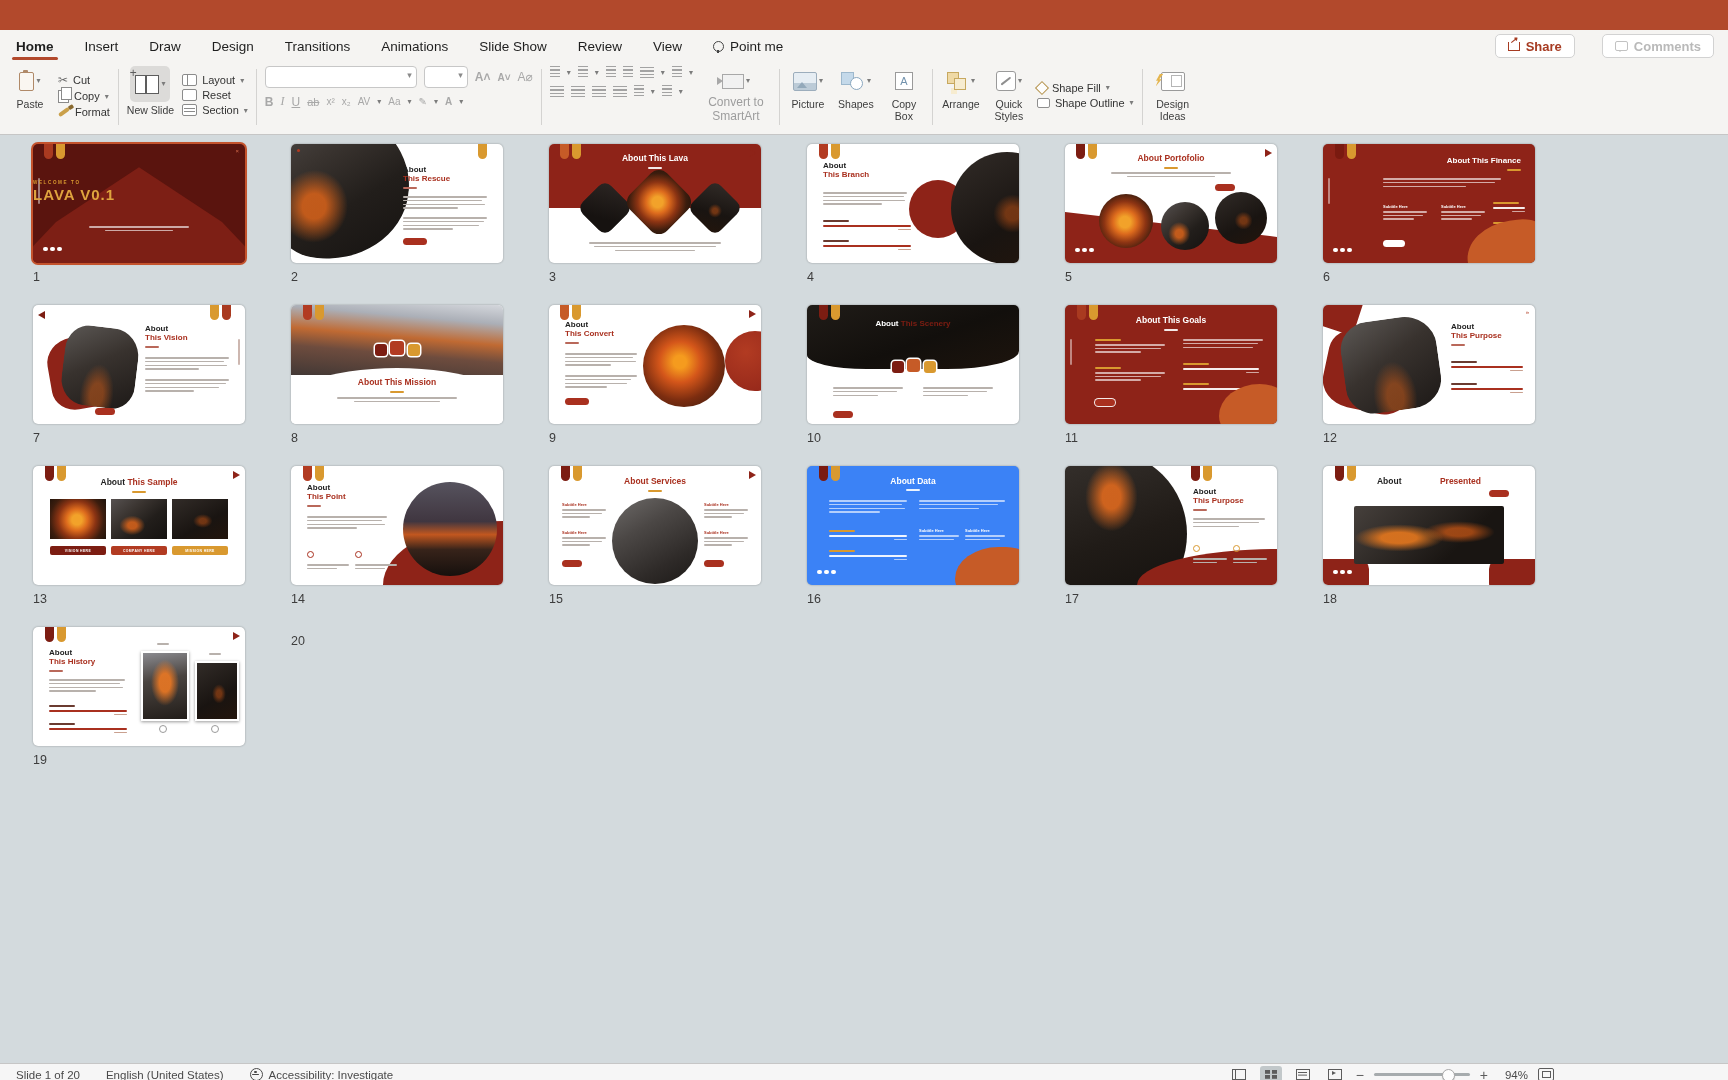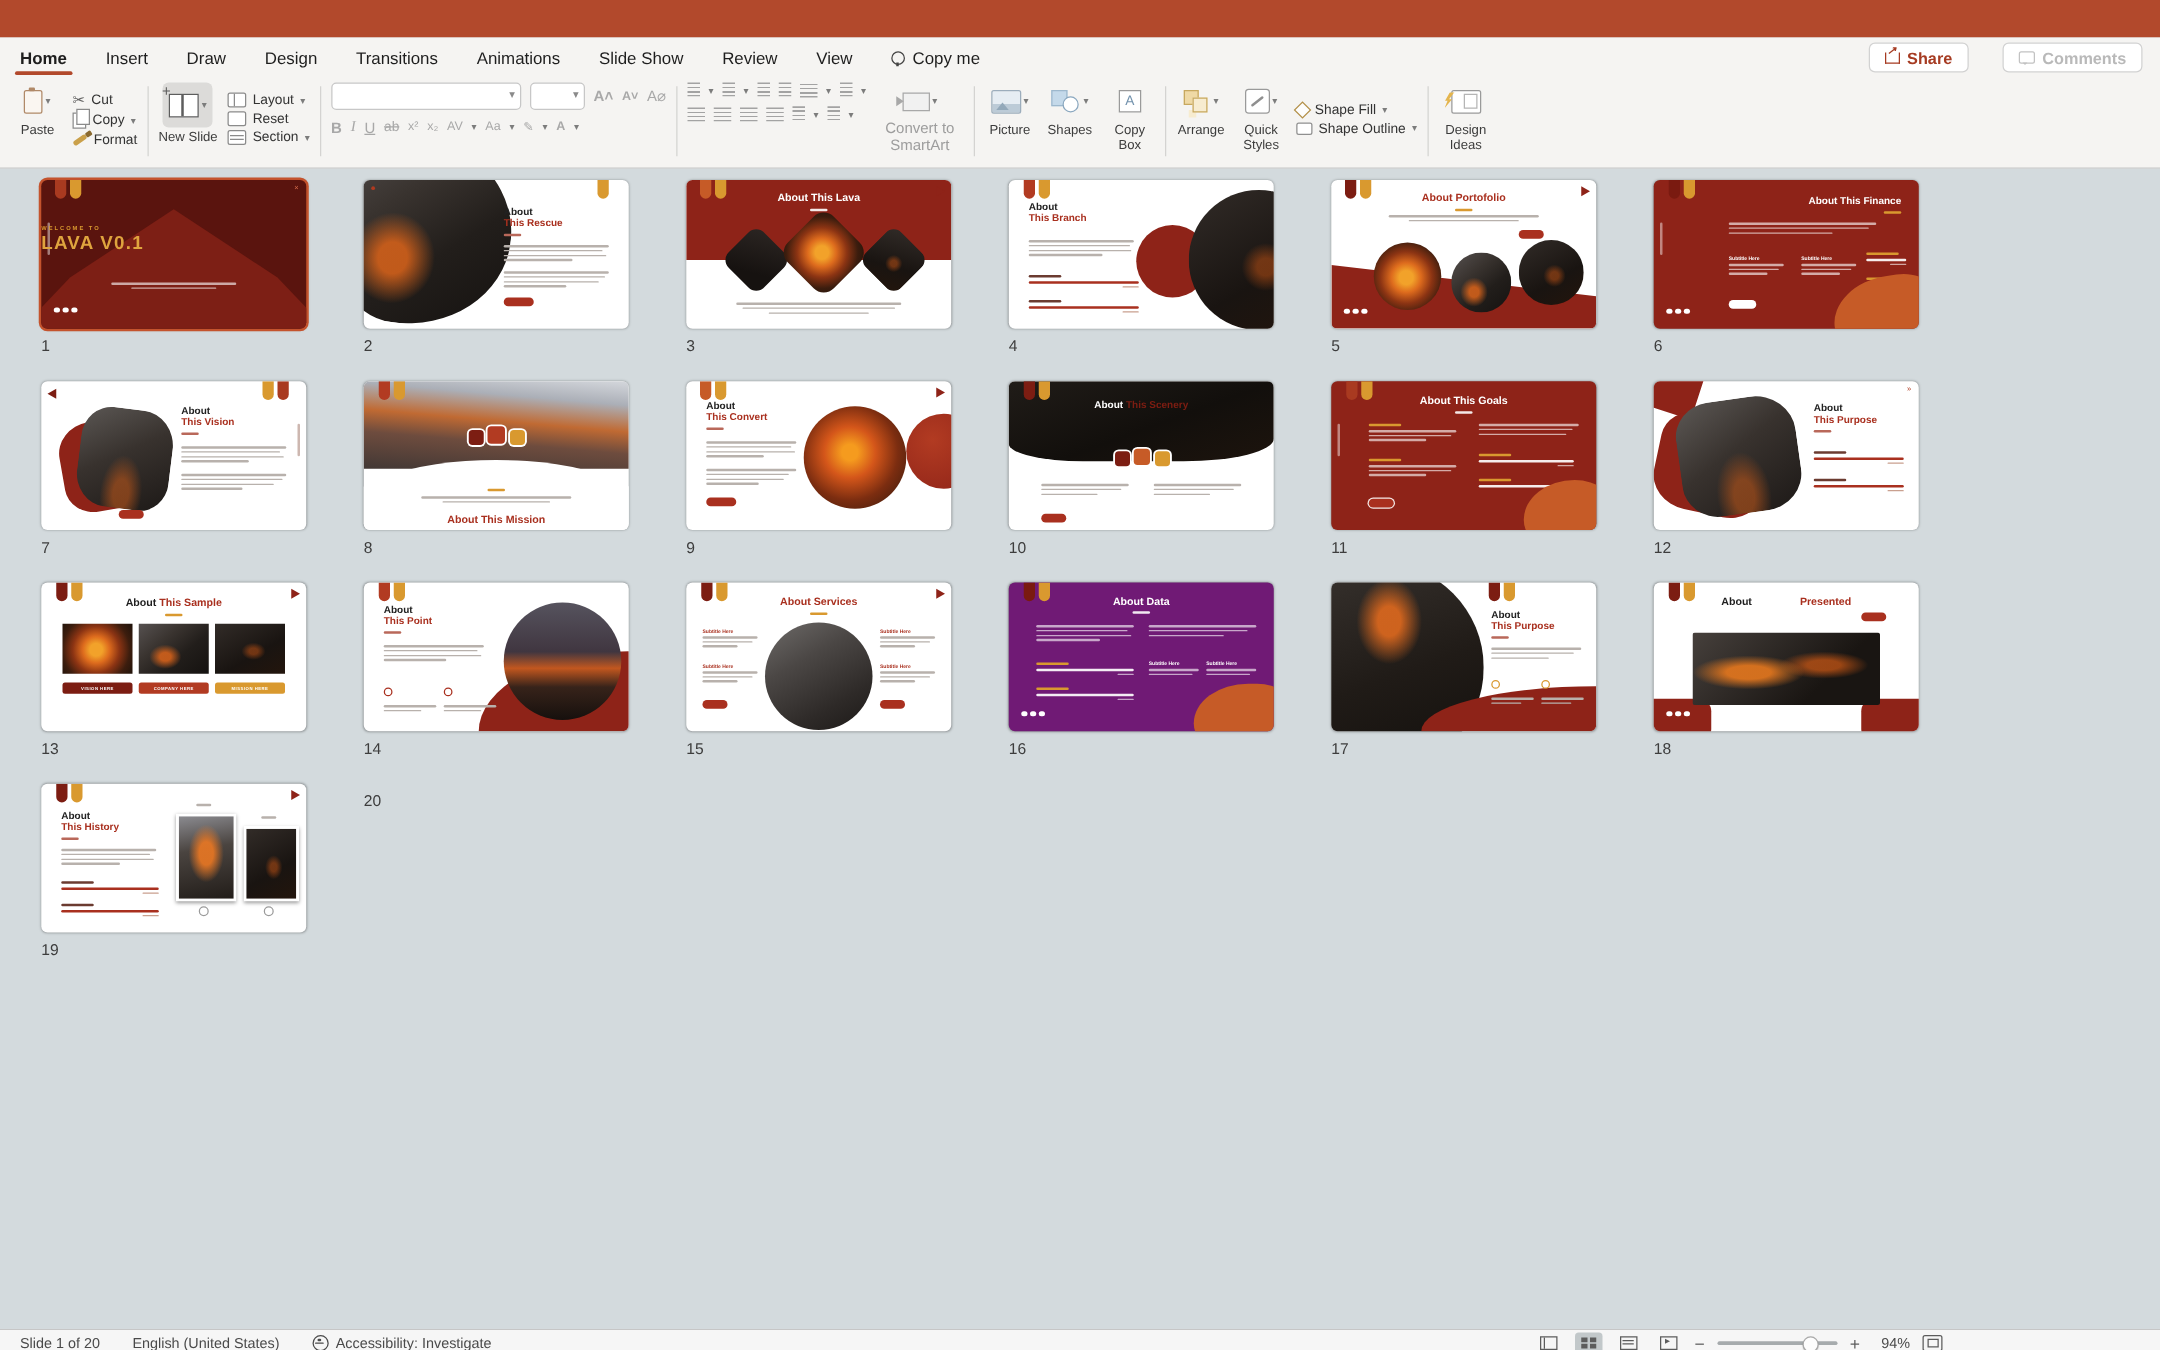--- a/index.html
+++ b/index.html
@@ -173,21 +173,21 @@
     <div class="tab">Insert</div>
     <div class="tab">Draw</div>
     <div class="tab">Design</div>
     <div class="tab">Transitions</div>
     <div class="tab">Animations</div>
     <div class="tab">Slide Show</div>
     <div class="tab">Review</div>
     <div class="tab">View</div>
     <div class="tab tellme">
         <i class="bulb"></i>
-        <span>Copy me</span>
+        <span>Point me</span>
       </div>
     <div class="tabspacer"></div>
     <button class="share">
         <i class="shic"></i>
         <span>Share</span>
       </button>
     <button class="comments">
         <i class="cmic"></i>
         <span>Comments</span>
       </button>
@@ -550,21 +550,21 @@
     <div class="num">7</div>
   </div>
 
   <div class="cell" style="left:291px;top:170px;">
     <div class="thumb">
       <i class="ph psf" style="left:0;top:0;right:0;height:70px;"></i>
       <i style="left:-20px;right:-20px;bottom:0;height:56px;background:#fff;border-radius:55% 55% 0 0/90% 90% 0 0;"></i>
       <i class="sq" style="left:84px;top:39px;background:#7c1d12;"></i>
       <i class="sq" style="left:99px;top:36px;width:14px;height:14px;background:#b23b22;"></i>
       <i class="sq" style="left:117px;top:39px;background:#d9992f;"></i>
-      <div class="ctw" style="top:72px;color:#a9301f;margin-top:33px;">About This Mission</div>
+      <div class="ctw" style="top:72px;color:#a9301f;">About This Mission</div>
       <i class="udl" style="left:99px;top:86px;"></i>
       <div class="para ctr" style="left:46px;top:92px;width:120px;">
           <i style="width:100%"></i>
           <i style="width:72%"></i>
         </div>
       <i class="pl" style="left:12px;background:#b23b22;"></i>
       <i class="pl" style="left:24px;background:#d9992f;"></i>
     </div>
     <div class="num">8</div>
   </div>
@@ -759,21 +759,21 @@
           <i style="width:90%"></i>
           <i style="width:64%"></i>
         </div>
       <i class="btn" style="left:155px;top:94px;width:20px;"></i>
       <i class="tri tr"></i>
     </div>
     <div class="num">15</div>
   </div>
 
   <div class="cell" style="left:807px;top:331px;">
-    <div class="thumb" style="background:#701a75;">
+    <div class="thumb" style="background:#3b82f6;">
       <i class="pl" style="left:12px;background:#7a1a10;"></i>
       <i class="pl" style="left:24px;background:#d9992f;"></i>
       <div class="ctw" style="top:10px;">About Data</div>
       <i class="udl" style="left:99px;top:23px;background:rgba(255,255,255,.9);"></i>
       <div class="para lt" style="left:22px;top:34px;width:78px;">
           <i style="width:100%"></i>
           <i style="width:94%"></i>
           <i style="width:98%"></i>
           <i style="width:66%"></i>
         </div>

